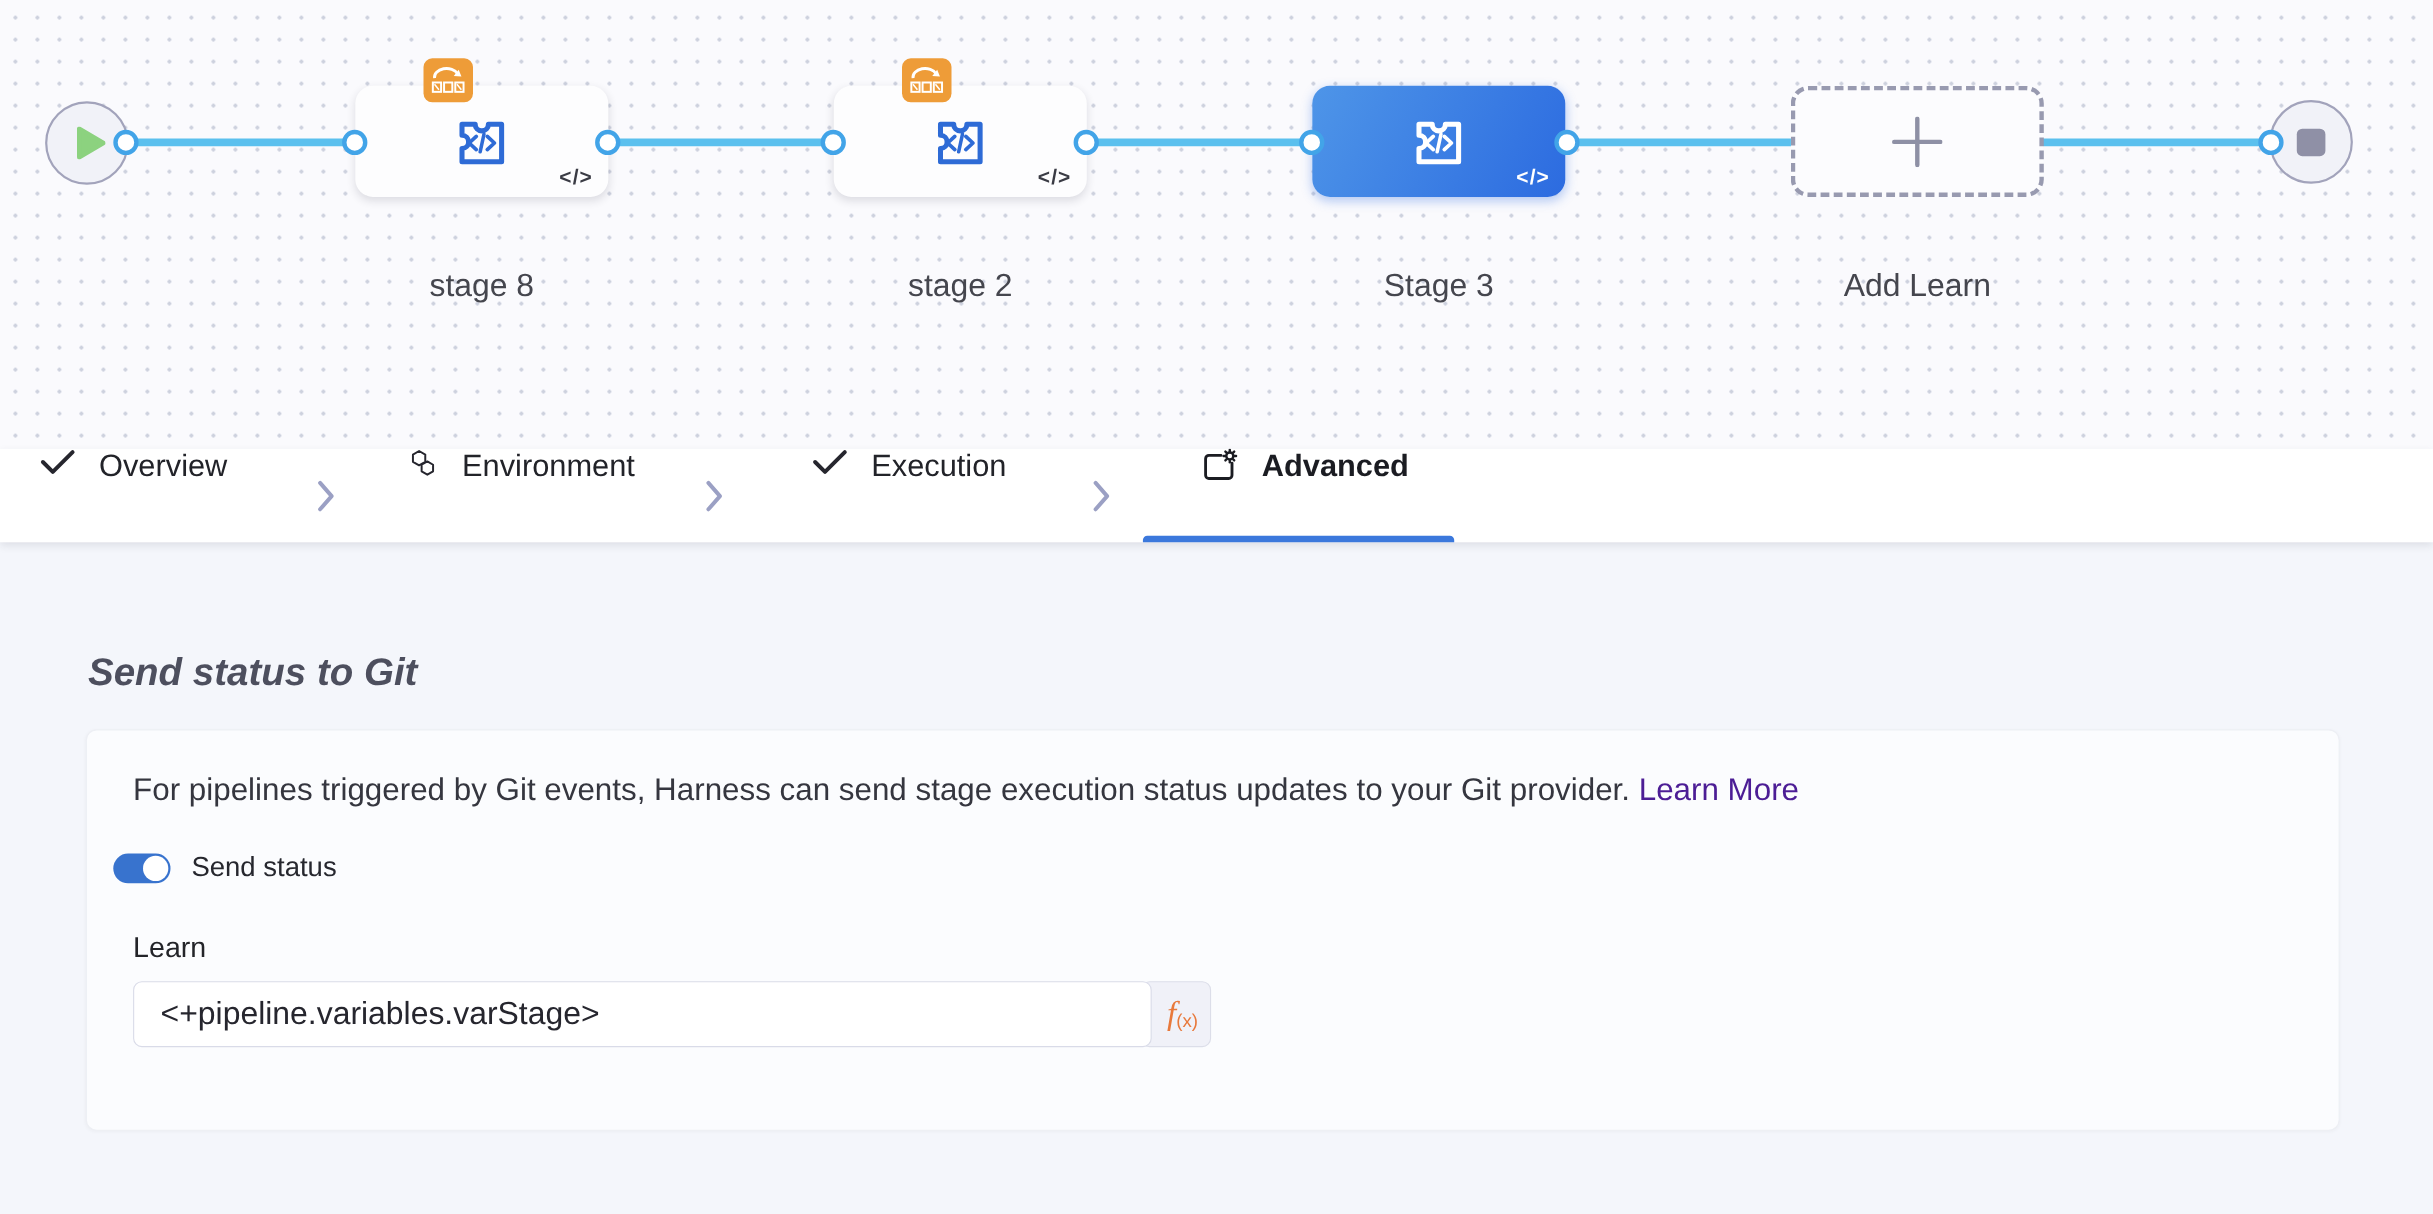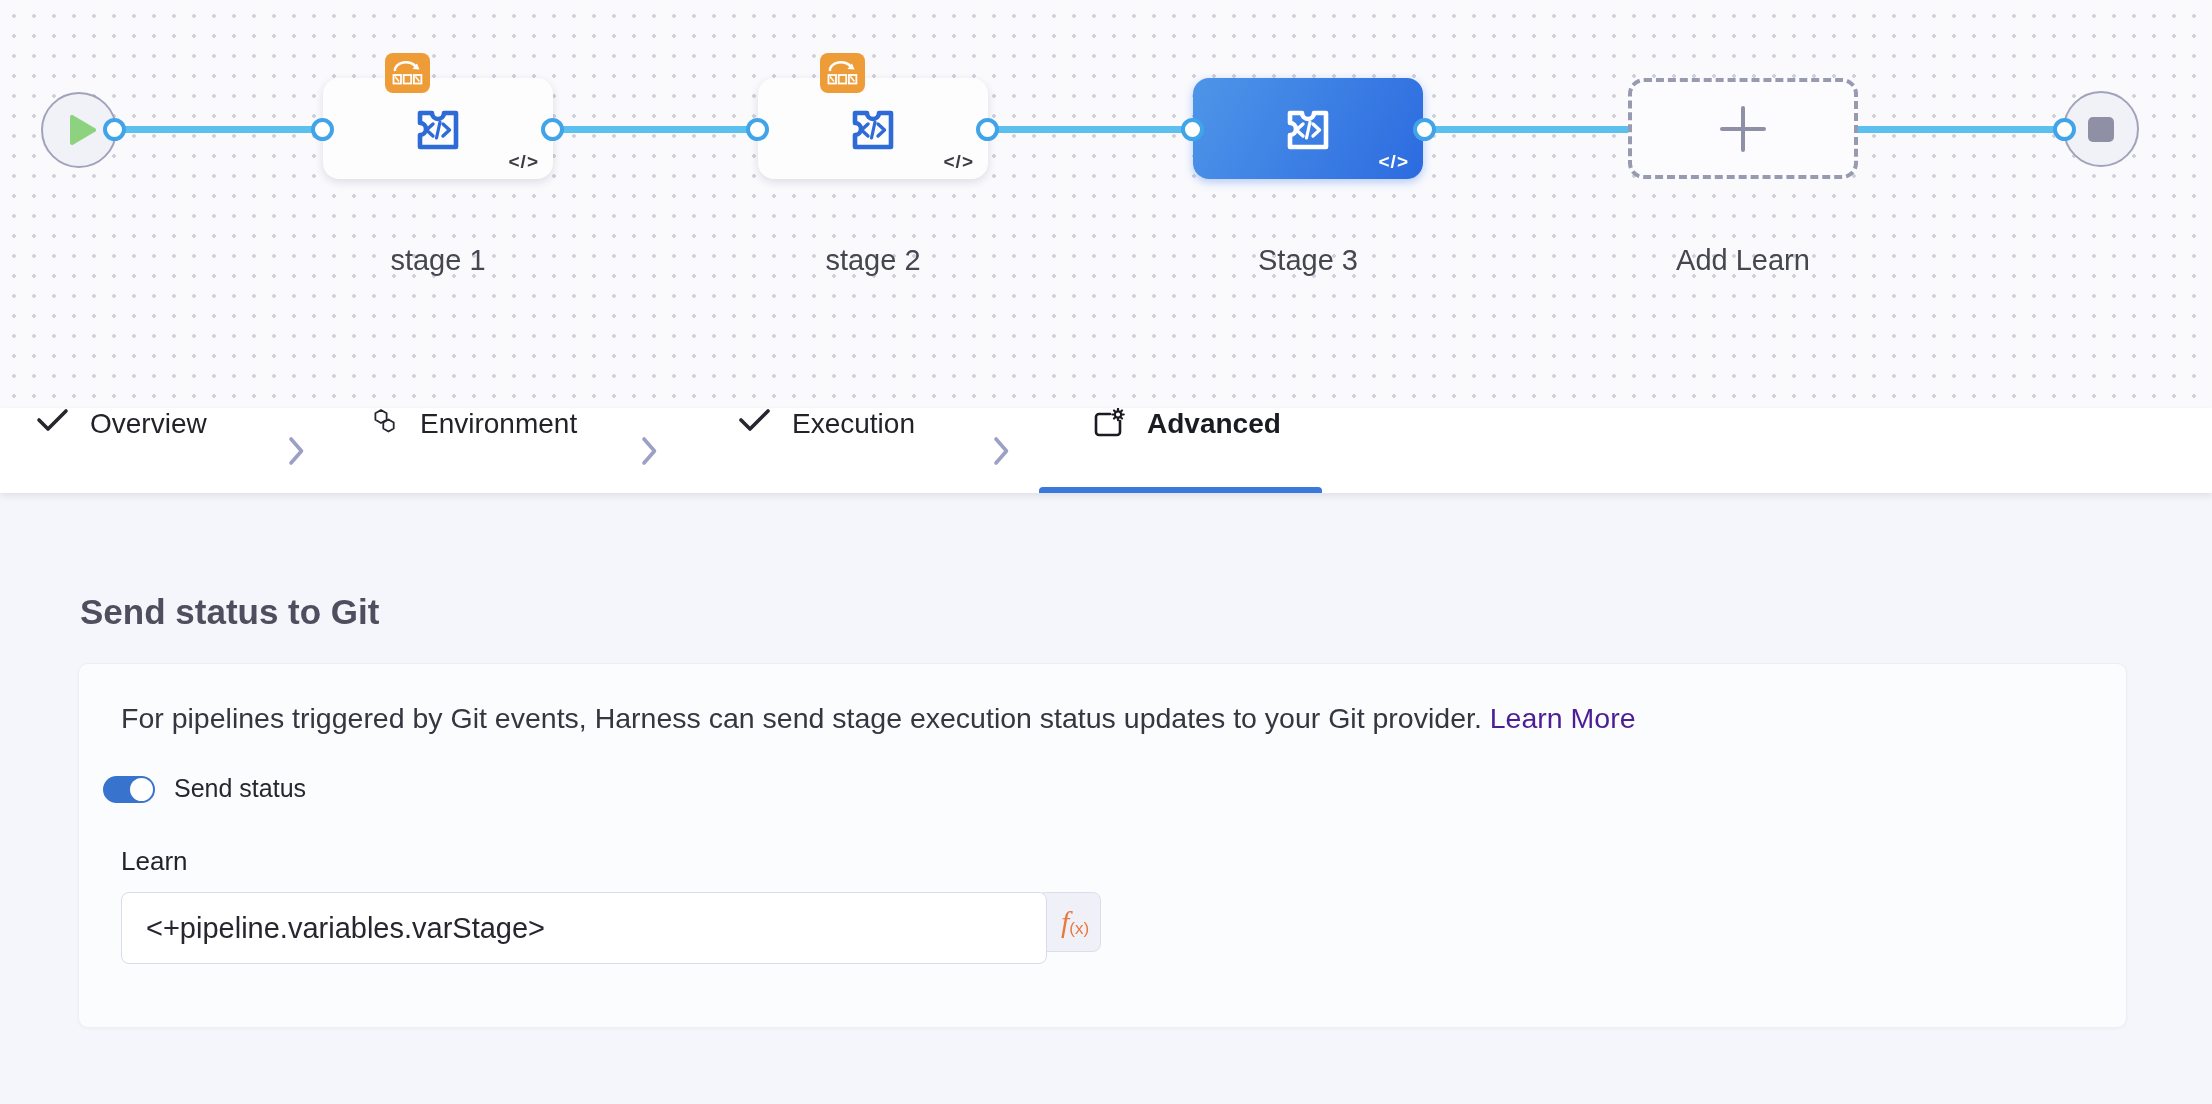--- a/index.html
+++ b/index.html
@@ -65,39 +65,39 @@
   .tab-label.bold { font-weight:700; color:#1B1C22; }
   .chev { position:absolute; top:28px; }
   .tab-underline {
     position:absolute; left:1039px; bottom:0; width:283px; height:6px;
     background:#3B78DC; border-radius:4px 4px 0 0;
   }
 
   
   .content { position:absolute; left:0; top:493px; width:2212px; height:611px; background:#F4F6FB; }
   .section-heading {
-    position:absolute; left:80px; top:99px; font-size:35px; font-weight:700; color:#4D4F5E;
+    position:absolute; left:80px; top:99px; font-size:35px; font-weight:700; color:#4D4F5E;font-style:italic;
   }
   .panel {
     position:absolute; left:78px; top:170px; width:2049px; height:365px;
     background:#FBFCFE; border:1px solid #EDEFF4; border-radius:10px;
     box-shadow:0 1px 3px rgba(40,41,61,.04);
   }
   .desc { position:absolute; left:42px; top:36px; font-size:28.5px; color:#35363F; line-height:36px; }
   .desc a { color:#4c1d95; text-decoration:none; }
   .toggle-row { position:absolute; left:24px; top:110px; display:flex; align-items:flex-end; }
   .toggle {
     position:relative; width:52px; height:27px; border-radius:14px; background:#3873CE; cursor:pointer;
   }
   .toggle .knob { position:absolute; right:2px; top:2px; width:23px; height:23px; border-radius:50%; background:#fff; }
   .toggle-label { margin-left:19px; font-size:25px; color:#26272E; }
   .name-label { position:absolute; left:42px; top:182px; font-size:26px; color:#232429; }
   .input-row { position:absolute; left:42px; top:228px; display:flex; align-items:stretch; }
   .text-input {
-    width:926px; height:72px; background:#FFFFFF; border:1.5px solid #D9DBE8; border-radius:8px;
+    width:926px; height:60px; background:#FFFFFF; border:1.5px solid #D9DBE8; border-radius:8px;
     font-family:"Liberation Sans", sans-serif; font-size:29px; color:#26262E;
     padding:0 24px; z-index:2; outline:none;
   }
   .fx-btn {
     width:64px; height:60px; margin-left:-10px; z-index:1;
     background:#F0F1F8; border:1.5px solid #DCDEE9; border-radius:8px;
     display:flex; align-items:center; justify-content:center; padding-left:12px; cursor:pointer;
   }
   .fx-f { font-family:"Liberation Serif", serif; font-style:italic; font-size:30px; color:#E8793C; }
   .fx-sub { font-size:17px; color:#E8793C; position:relative; top:7px; font-style:normal; }
@@ -182,21 +182,21 @@
 
     <div class="dot" style="left:103px"></div>
     <div class="dot" style="left:311px"></div>
     <div class="dot" style="left:541px"></div>
     <div class="dot" style="left:746px"></div>
     <div class="dot" style="left:976px"></div>
     <div class="dot" style="left:1181px"></div>
     <div class="dot" style="left:1413px"></div>
     <div class="dot" style="left:2053px"></div>
 
-    <div class="stage-label" style="left:238px">stage 1</div>
+    <div class="stage-label" style="left:238px">stage 8</div>
     <div class="stage-label" style="left:673px">stage 2</div>
     <div class="stage-label" style="left:1108px">Stage 3</div>
     <div class="stage-label" style="left:1543px">Add Learn</div>
   </div>
 
   <div class="tabbar">
 
     <div class="tab" style="left:36px">
       <svg width="33" height="24" viewBox="0 0 33 24">
         <polyline points="3,12 12,21 30,3" fill="none" stroke="#26262E" stroke-width="3.6" stroke-linecap="round" stroke-linejoin="round"></polyline>

